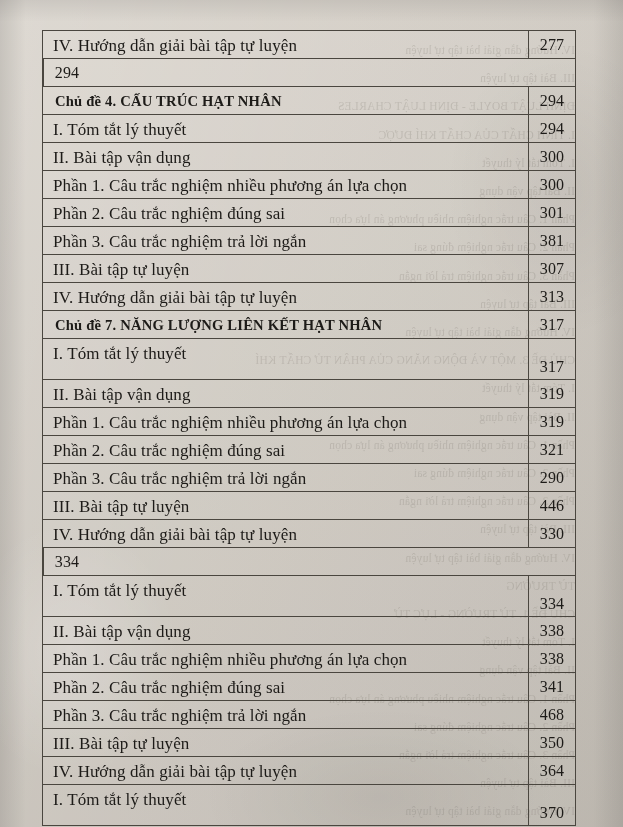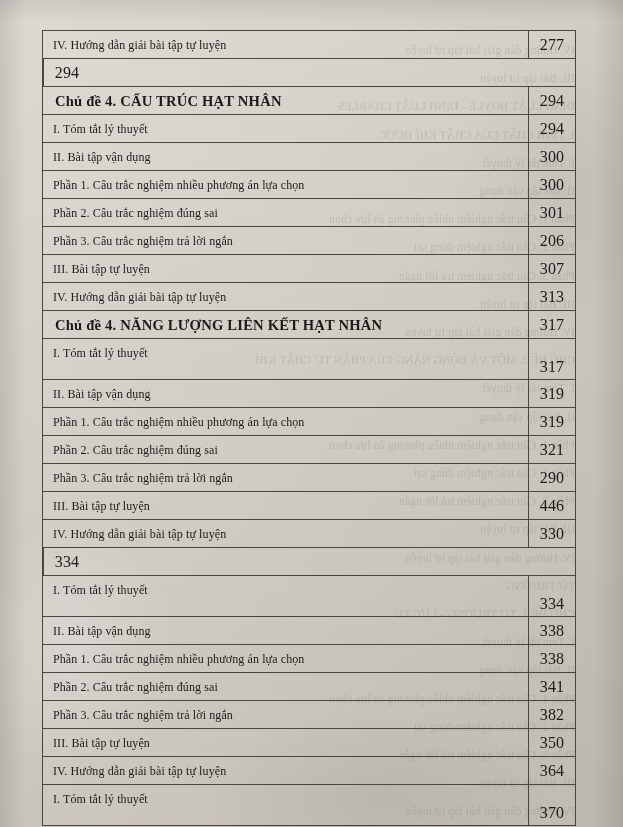--- a/index.html
+++ b/index.html
@@ -56,21 +56,21 @@
     display: flex;
     align-items: stretch;
     border-bottom: 1px solid #4a463f;
     min-height: 27px;
   }
   .row:last-child { border-bottom: none; }
   .label {
     flex: 1 1 auto;
     padding: 3px 8px 2px 10px;
     color: #1d1b18;
-    font-size: 12px;
+    font-size: 17px;
     line-height: 21px;
     display: flex;
     align-items: center;
     letter-spacing: 0.1px;
   }
   .page {
     flex: 0 0 46px;
     border-left: 1px solid #4a463f;
     text-align: center;
     color: #1d1b18;
@@ -178,32 +178,32 @@
       <div class="row lvl-part">
         <div class="label">Phần 1. Câu trắc nghiệm nhiều phương án lựa chọn</div>
         <div class="page">300</div>
       </div>
       <div class="row lvl-part">
         <div class="label">Phần 2. Câu trắc nghiệm đúng sai</div>
         <div class="page">301</div>
       </div>
       <div class="row lvl-part">
         <div class="label">Phần 3. Câu trắc nghiệm trả lời ngắn</div>
-        <div class="page">206</div>
+        <div class="page">381</div>
       </div>
       <div class="row lvl-section">
         <div class="label">III. Bài tập tự luyện</div>
         <div class="page">307</div>
       </div>
       <div class="row lvl-section">
         <div class="label">IV. Hướng dẫn giải bài tập tự luyện</div>
         <div class="page">313</div>
       </div>
       <div class="row lvl-topic">
-        <div class="label">Chủ đề 4. NĂNG LƯỢNG LIÊN KẾT HẠT NHÂN</div>
+        <div class="label">Chủ đề 7. NĂNG LƯỢNG LIÊN KẾT HẠT NHÂN</div>
         <div class="page">317</div>
       </div>
       <div class="row lvl-section tall">
         <div class="label">I. Tóm tắt lý thuyết</div>
         <div class="page">317</div>
       </div>
       <div class="row lvl-section">
         <div class="label">II. Bài tập vận dụng</div>
         <div class="page">319</div>
       </div>
@@ -241,21 +241,21 @@
       <div class="row lvl-part">
         <div class="label">Phần 1. Câu trắc nghiệm nhiều phương án lựa chọn</div>
         <div class="page">338</div>
       </div>
       <div class="row lvl-part">
         <div class="label">Phần 2. Câu trắc nghiệm đúng sai</div>
         <div class="page">341</div>
       </div>
       <div class="row lvl-part">
         <div class="label">Phần 3. Câu trắc nghiệm trả lời ngắn</div>
-        <div class="page">382</div>
+        <div class="page">468</div>
       </div>
       <div class="row lvl-section">
         <div class="label">III. Bài tập tự luyện</div>
         <div class="page">350</div>
       </div>
       <div class="row lvl-section">
         <div class="label">IV. Hướng dẫn giải bài tập tự luyện</div>
         <div class="page">364</div>
       </div>
       <div class="row lvl-section tall">

